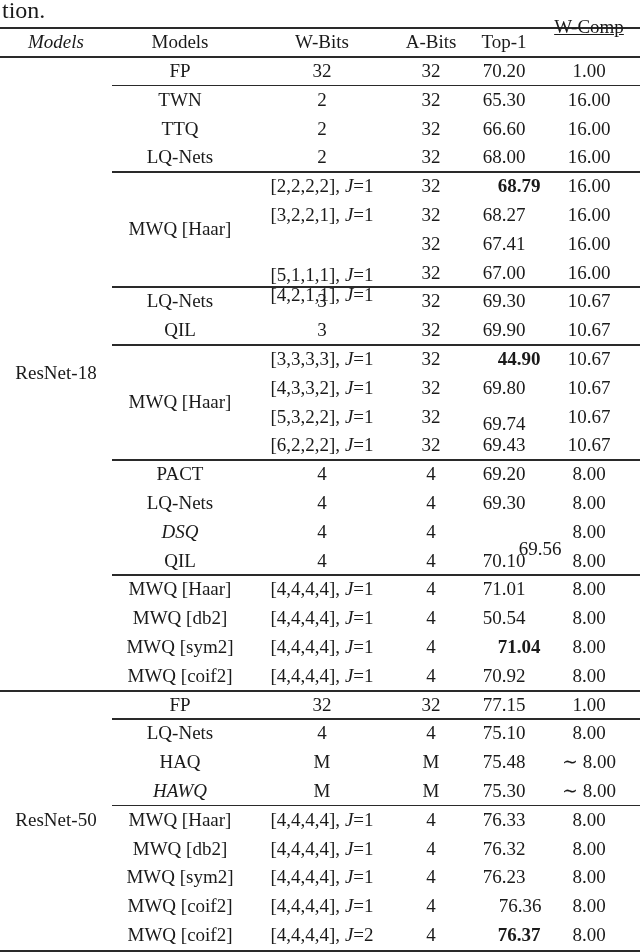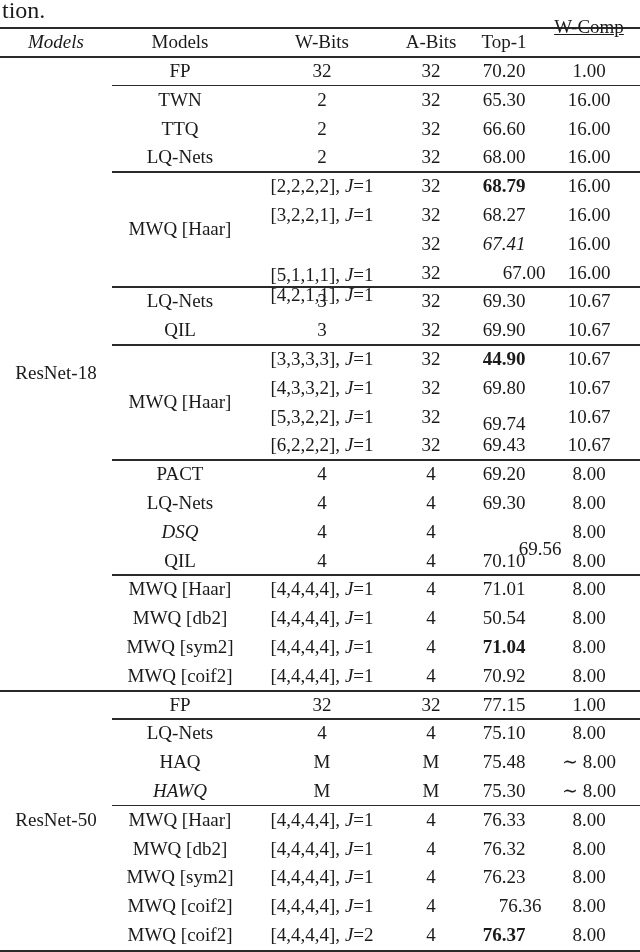--- a/index.html
+++ b/index.html
@@ -11,21 +11,21 @@
     .caption-tail {
       position: absolute; left: 2px; top: -6px;
       font-size: 24px; line-height: 32px;
     }
     .rule { position: absolute; background: #2a2a2a; height: 1.6px; }
     .rule.thick { height: 2px; }
     .cell {
       position: absolute; font-size: 19px; line-height: 22px;
       white-space: nowrap; transform: translateX(-50%);
     }
-    .cell.bold { font-weight: bold; }
+    .cell.bold { font-weight: bold; margin-left: 15px; }
     .cell i { font-style: italic; }
     .model-label { position: absolute; font-size: 19px; line-height: 22px; white-space: nowrap; transform: translateX(-50%); }
   </style>
 </head>
 <body>
 
 <div class="caption-tail">tion.</div>
 
 <div id="table">
     <div class="rule thick" style="top: 27px; left: 0px; width: 640px;"></div>
@@ -62,25 +62,25 @@
     <div class="cell" style="left: 322px; top: 175.2px;"><span>[2,2,2,2], </span><i>J</i><span>=1</span></div>
     <div class="cell" style="left: 431px; top: 175.2px;">32</div>
     <div class="cell bold" style="left: 504px; top: 175.2px;">68.79</div>
     <div class="cell" style="left: 589px; top: 175.2px;">16.00</div>
     <div class="cell" style="left: 322px; top: 204px;"><span>[3,2,2,1], </span><i>J</i><span>=1</span></div>
     <div class="cell" style="left: 431px; top: 204px;">32</div>
     <div class="cell" style="left: 504px; top: 204px;">68.27</div>
     <div class="cell" style="left: 589px; top: 204px;">16.00</div>
     <div class="cell" style="left: 322px; top: 244px; margin-top: 40px;"><span>[4,2,1,1], </span><i>J</i><span>=1</span></div>
     <div class="cell" style="left: 431px; top: 232.8px;">32</div>
-    <div class="cell" style="left: 504px; top: 232.8px; font-style: italic;">67.41</div>
+    <div class="cell" style="left: 504px; top: 232.8px;">67.41</div>
     <div class="cell" style="left: 589px; top: 232.8px;">16.00</div>
     <div class="cell" style="left: 322px; top: 264px;"><span>[5,1,1,1], </span><i>J</i><span>=1</span></div>
     <div class="cell" style="left: 431px; top: 261.6px;">32</div>
-    <div class="cell" style="left: 504px; top: 261.6px; margin-left: 20px;">67.00</div>
+    <div class="cell" style="left: 504px; top: 261.6px;">67.00</div>
     <div class="cell" style="left: 589px; top: 261.6px;">16.00</div>
     <div class="rule" style="top: 286.4px; left: 112px; width: 528px;"></div>
     <div class="cell" style="left: 180px; top: 290.4px;">LQ-Nets</div>
     <div class="cell" style="left: 322px; top: 290.4px;">3</div>
     <div class="cell" style="left: 431px; top: 290.4px;">32</div>
     <div class="cell" style="left: 504px; top: 290.4px;">69.30</div>
     <div class="cell" style="left: 589px; top: 290.4px;">10.67</div>
     <div class="cell" style="left: 180px; top: 319.2px;">QIL</div>
     <div class="cell" style="left: 322px; top: 319.2px;">3</div>
     <div class="cell" style="left: 431px; top: 319.2px;">32</div>

